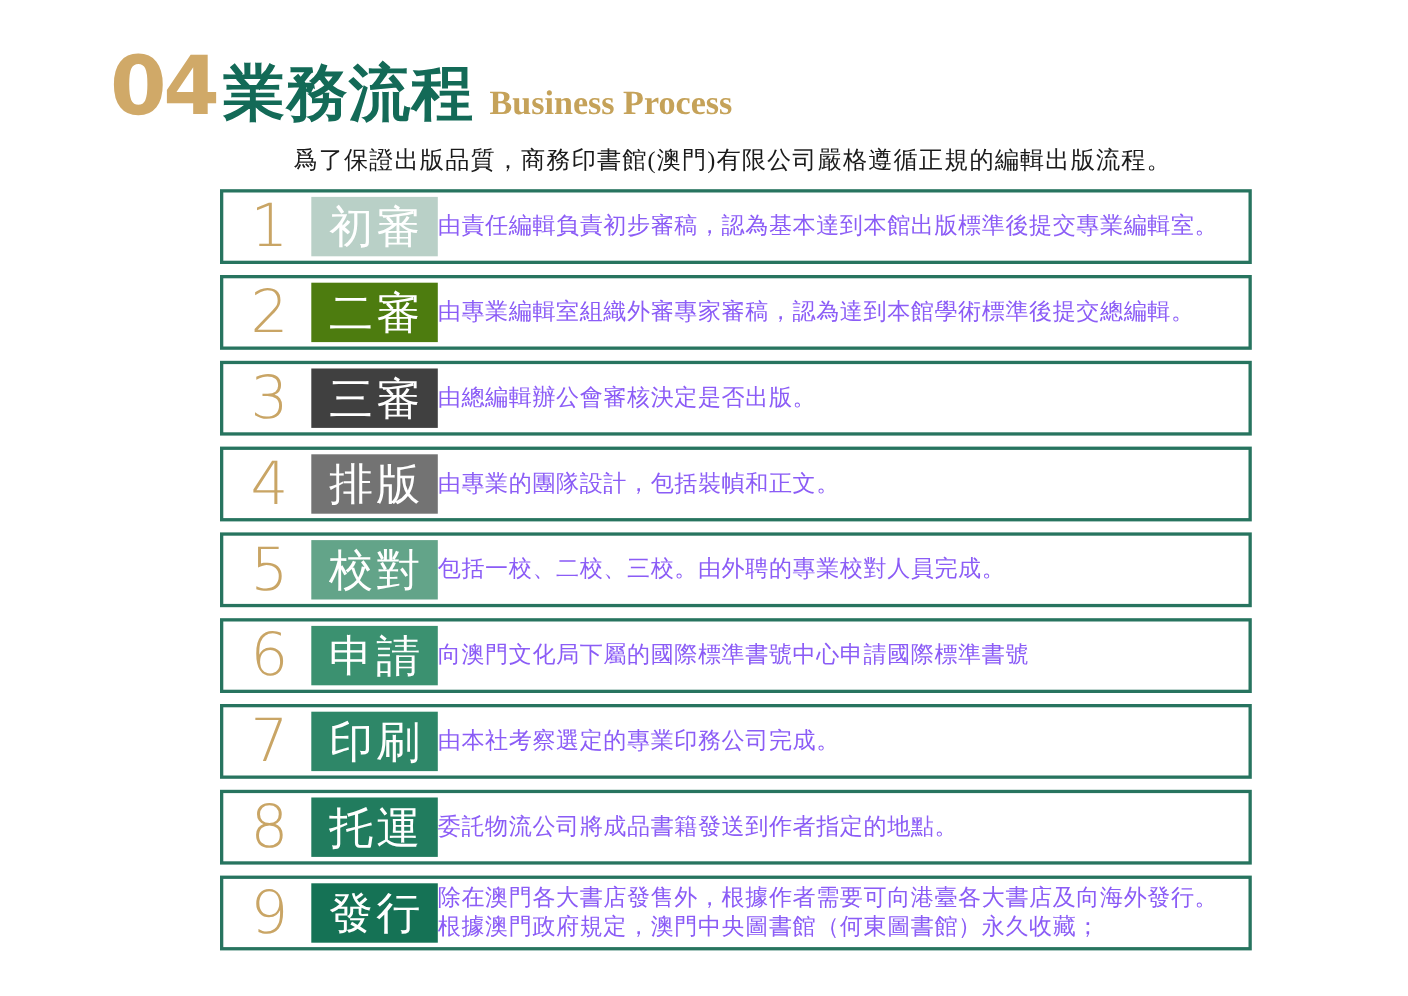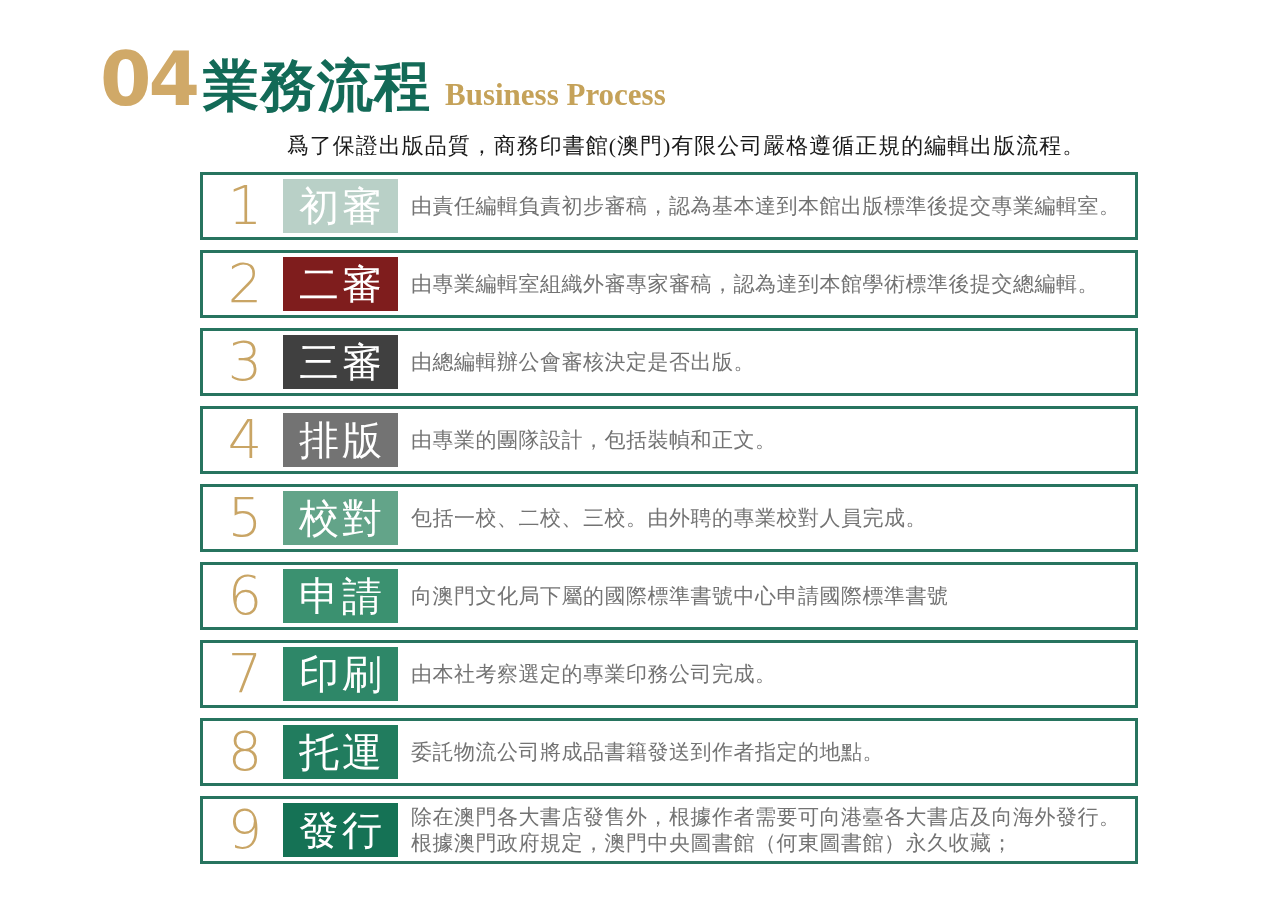--- a/index.html
+++ b/index.html
@@ -42,21 +42,21 @@
     font-size: 31px;
     font-weight: bold;
     color: #c5a259;
     margin-left: 14px;
     line-height: 1;
   }
 
   
   .intro {
     position: absolute;
-    left: 216px;
+    left: 196px;
     top: 131px;
     width: 940px;
     text-align: center;
     font-family: "Liberation Serif", serif;
     font-size: 22px;
     color: #1a1a1a;
     letter-spacing: 1px;
   }
 
   
@@ -96,24 +96,23 @@
     color: #ffffff;
     font-size: 40px;
     letter-spacing: 3px;
     padding-left: 3px; 
   }
   .step-desc {
     flex: 1 1 auto;
     display: flex;
     flex-direction: column;
     justify-content: center;
-    padding-left: 13px;
     font-size: 21px;
     line-height: 26px;
-    color: #737373;
+    color: #8b5cf6;
     letter-spacing: 0.5px;
   }
 </style>
 </head>
 <body>
 
 <div class="header">
   <span class="section-number">04</span>
   <span class="title-zh">業務流程</span>
   <span class="title-en">Business Process</span>
@@ -127,21 +126,21 @@
     <div class="step-label" style="background: rgb(185, 208, 199);">
       <span>初審</span>
     </div>
     <div class="step-desc">
         <div>由責任編輯負責初步審稿，認為基本達到本館出版標準後提交專業編輯室。</div>
       </div>
   </div>
 
   <div class="step">
     <div class="step-num">2</div>
-    <div class="step-label" style="background: #7f1d1d; text-align: right;">
+    <div class="step-label" style="background: #4d7c0f; text-align: right;">
       <span>二審</span>
     </div>
     <div class="step-desc">
         <div>由專業編輯室組織外審專家審稿，認為達到本館學術標準後提交總編輯。</div>
       </div>
   </div>
 
   <div class="step">
     <div class="step-num">3</div>
     <div class="step-label" style="background: #404040;">

